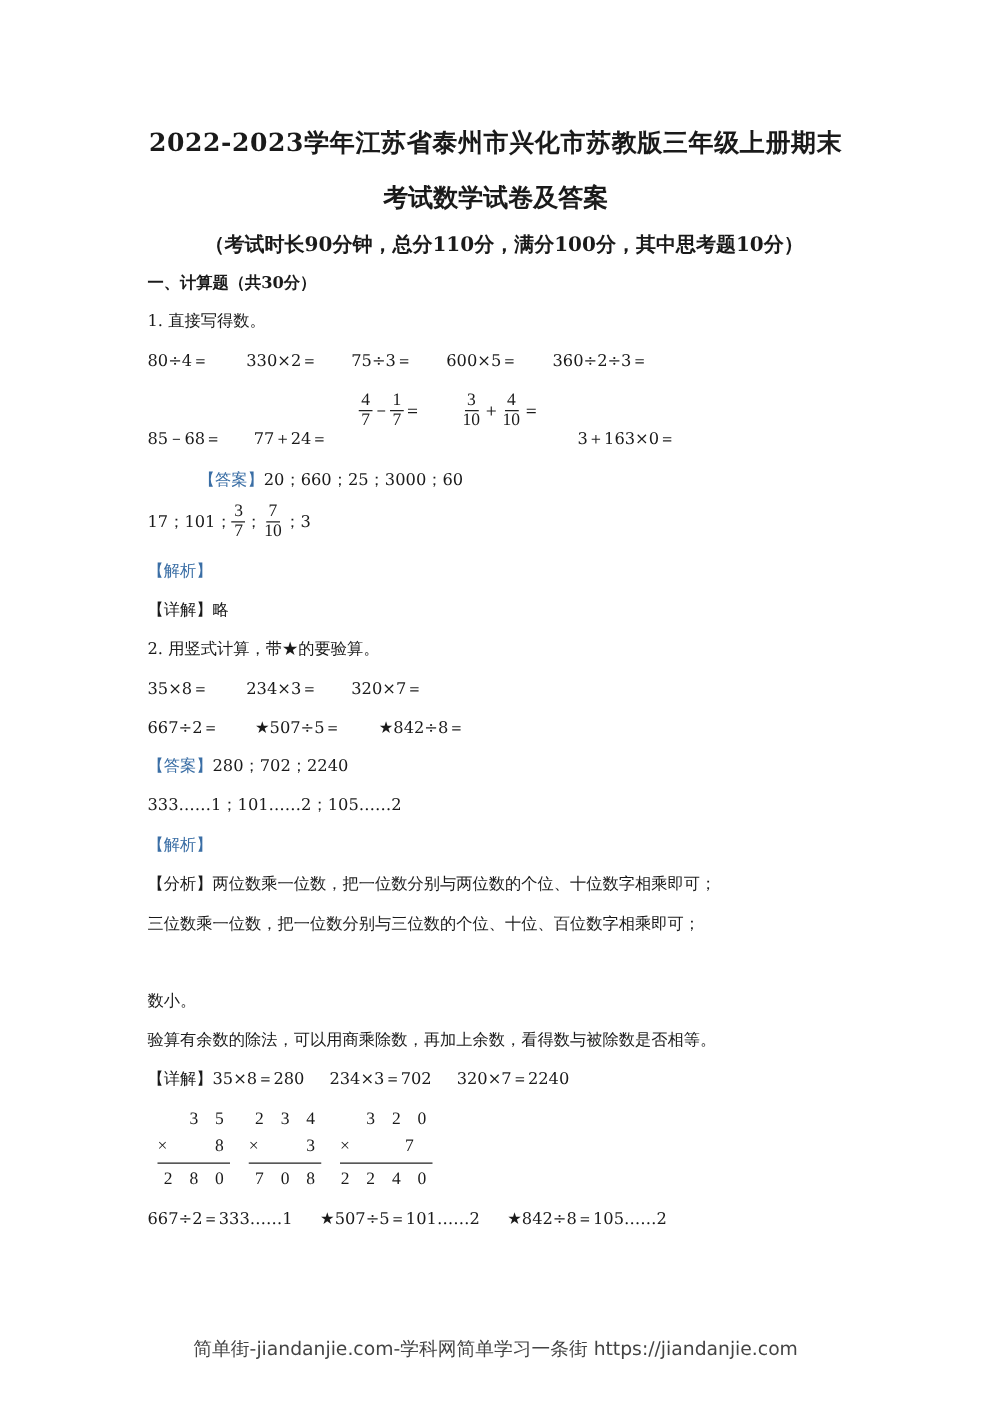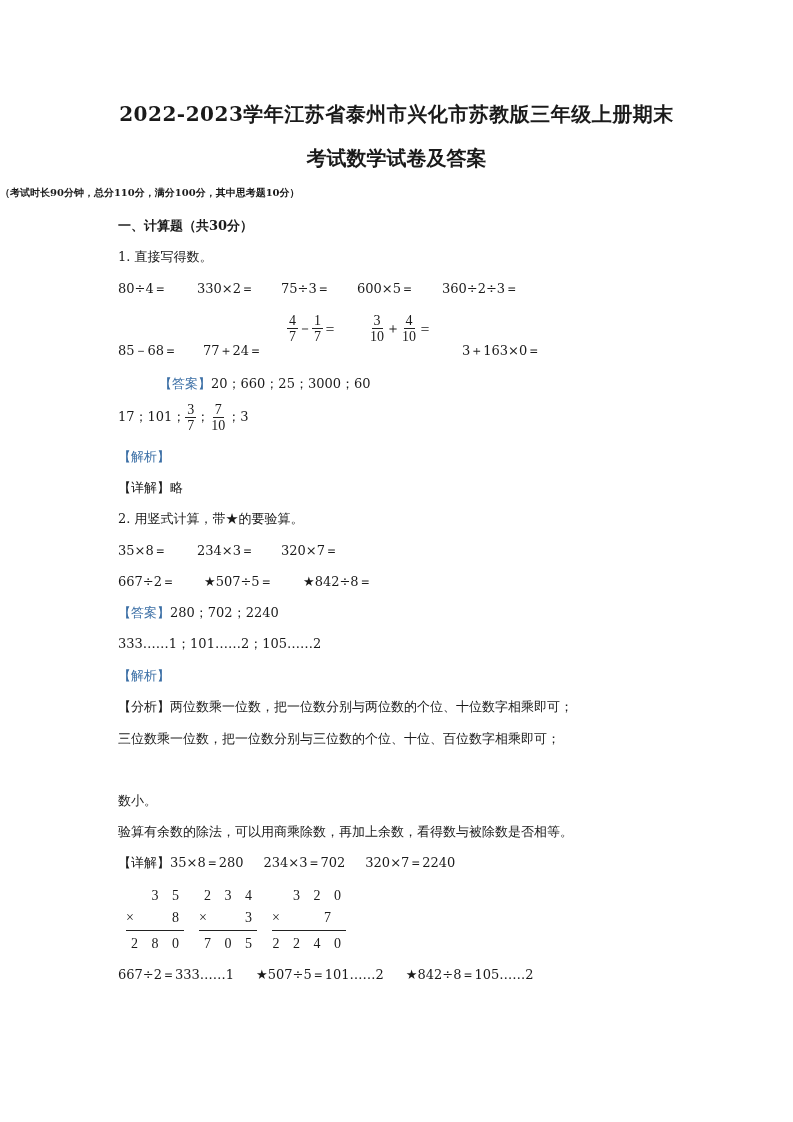--- a/index.html
+++ b/index.html
@@ -2,21 +2,21 @@
 <html><head>
 <meta charset="utf-8">
 <style>
   html, body { margin: 0; padding: 0; background: #ffffff; }
   body { width: 793px; height: 1122px; position: relative; overflow: hidden;
          font-family: "DejaVu Serif", "Liberation Serif", serif; color: #1a1a1a; }
   .page { position: absolute; left: 0; top: 0; width: 793px; height: 1122px; }
   .abs { position: absolute; white-space: nowrap; }
   .title1 { left: 0; width: 793px; text-align: center; top: 101px; font-size: 20px; font-weight: bold; letter-spacing: 0.5px; }
   .title2 { left: 0; width: 793px; text-align: center; top: 145px; font-size: 20px; font-weight: bold; }
-  .subtitle { left: 0; width: 643px; text-align: left; top: 186px; font-size: 10px; font-weight: bold; }
+  .subtitle { left: 0; width: 643px; text-align: right; top: 186px; font-size: 16px; font-weight: bold; }
   .section { left: 118px; top: 217px; font-size: 13px; font-weight: bold; }
   .line { font-size: 13px; left: 118px; }
   .tag { color: #3a6ea5; }
   .frac { display: inline-flex; flex-direction: column; align-items: center; vertical-align: middle; font-size: 14px; line-height: 1.1; font-family: "Liberation Serif", serif; }
   .frac .num { padding: 0 2px; border-bottom: 1px solid #222; }
   .frac .den { padding: 0 2px; }
   .vcalc { position: absolute; font-family: "Liberation Serif", serif; font-size: 14px; }
   .vcalc .row { display: flex; justify-content: space-between; letter-spacing: 5px; text-align: right; height: 22px; line-height: 22px; }
   .vcalc .rule { border-top: 1px solid #222; margin: 1px 0 2px 0; }
   .footer { left: 0; width: 793px; text-align: center; top: 1070px; font-size: 15px; color: #444; font-family: "DejaVu Sans", sans-serif; }
@@ -131,21 +131,21 @@
   <div class="vcalc" style="top:885px; left:199px; width:58px;">
     <div class="row" style="justify-content:flex-end;">
         <span>2 3 4</span>
       </div>
     <div class="row">
         <span>×</span>
         <span>3</span>
       </div>
     <div class="rule"></div>
     <div class="row" style="justify-content:flex-end;">
-        <span>7 0 5</span>
+        <span>7 0 8</span>
       </div>
   </div>
 
   <div class="vcalc" style="top:885px; left:272px; width:74px;">
     <div class="row" style="justify-content:flex-end;">
         <span>3 2 0</span>
       </div>
     <div class="row">
         <span>×</span>
         <span style="padding-right:10px;">7</span>
@@ -153,13 +153,14 @@
     <div class="rule"></div>
     <div class="row" style="justify-content:flex-end;">
         <span>2 2 4 0</span>
       </div>
   </div>
 
   <div class="abs line" style="top:966px;">
     <span>667÷2＝333……1</span><span class="gap" style="width:22px;"></span><span>★507÷5＝101……2</span><span class="gap" style="width:22px;"></span><span>★842÷8＝105……2</span>
   </div>
 
+  <div class="abs footer">简单街-jiandanjie.com-学科网简单学习一条街 https://jiandanjie.com</div>
 </div>
 
 </body></html>

